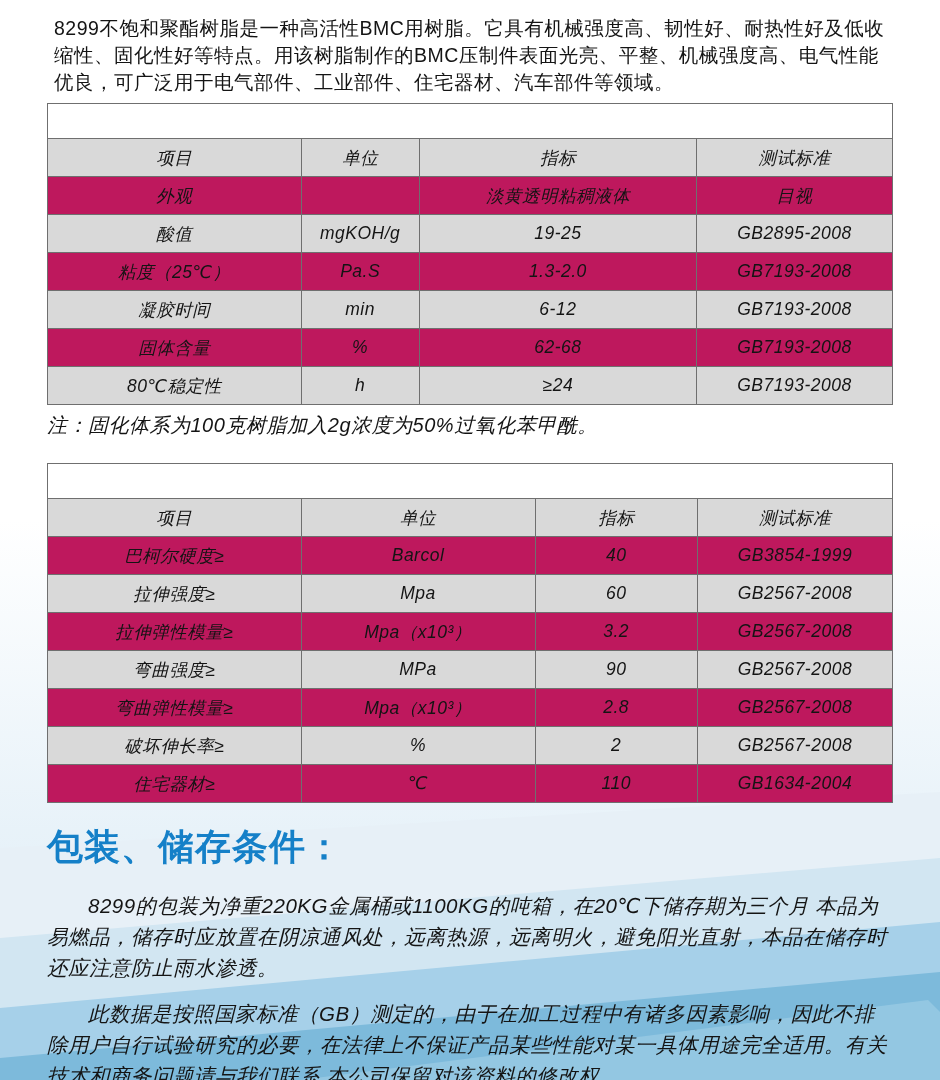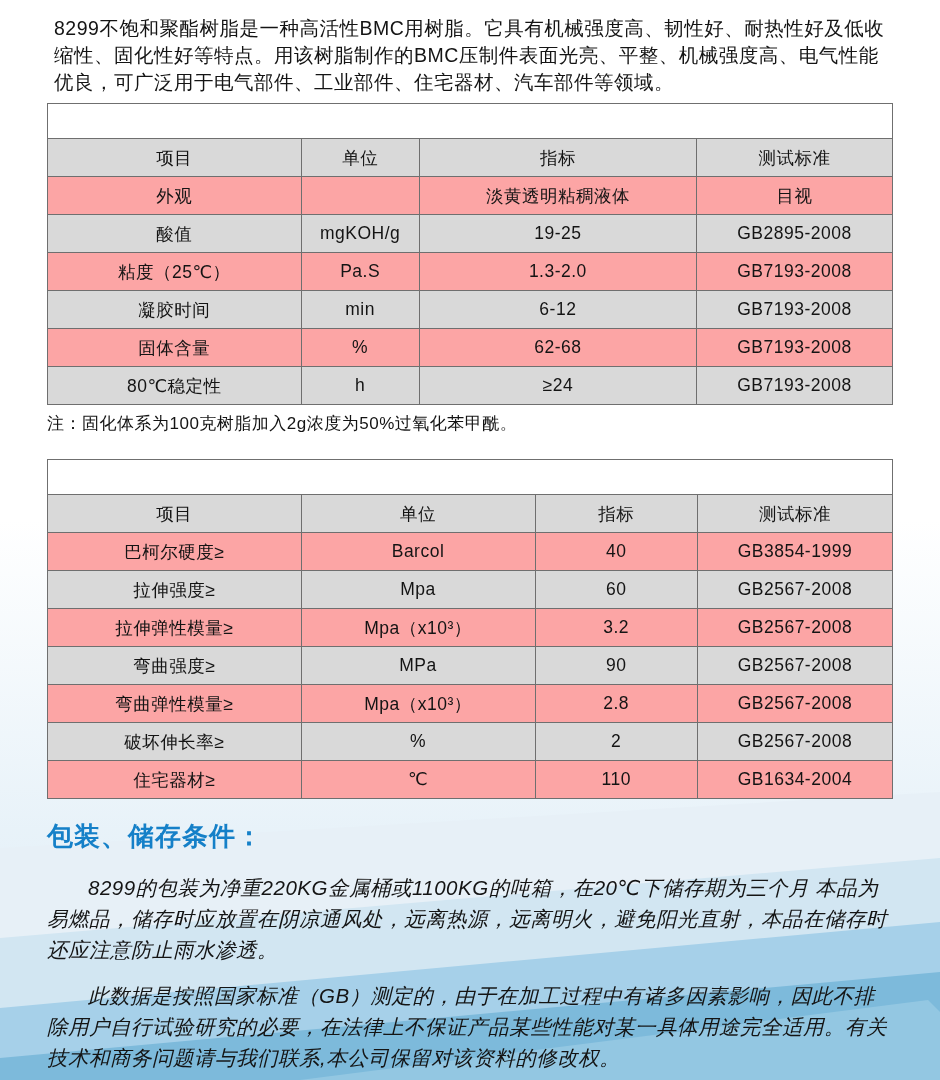--- a/index.html
+++ b/index.html
@@ -15,37 +15,37 @@
     background:linear-gradient(180deg,rgba(234,243,250,0) 0%,rgba(228,240,248,.85) 55%,#ddebf5 100%);}
   .wave{position:absolute;inset:0;}
   .wave1{background:#e7f0f7;clip-path:polygon(0 848px,940px 792px,940px 1080px,0 1080px);}
   .wave2{background:#d2e6f2;clip-path:polygon(0 938px,940px 858px,940px 1080px,0 1080px);}
   .wave3{background:#a6d0e9;clip-path:polygon(0 1008px,940px 922px,940px 1080px,0 1080px);}
   .wave4{background:#7dbadb;clip-path:polygon(0 1058px,940px 972px,940px 1080px,0 1080px);}
   .wave5{background:#93c7e2;clip-path:polygon(300px 1080px,928px 1000px,940px 1012px,940px 1080px,700px 1080px);}
   
   .content{position:relative;z-index:1;padding:8px 47px 0 47px;}
   .intro{font-size:19.5px;line-height:27px;margin:7px;letter-spacing:.5px;}
-  .tbl-block{margin-top:7px;}
+  .tbl-block{margin-top:7px;font-style:italic;}
   .tbl-title{
     height:35px;line-height:35px;text-align:center;
     color:#ffffff;font-size:19px;letter-spacing:1px;
     border:1px solid #6f6f6f;border-bottom:none;box-sizing:border-box;
   }
   table.spec{border-collapse:collapse;width:100%;table-layout:fixed;background:#fff;}
   table.spec th,table.spec td{
     border:1px solid #6f6f6f;height:37px;text-align:center;vertical-align:middle;
     font-size:17.5px;font-weight:normal;padding:0 4px;letter-spacing:.5px;
   }
   tr.gray{background:#d9d9d9;}
-  tr.white{background:#fca5a5;}
-  .tbl-note{font-size:17px;margin:7px 0 0 0;letter-spacing:.5px;}
+  tr.white{background:#be185d;}
+  .tbl-note{font-size:20px;margin:7px 0 0 0;letter-spacing:.5px;}
   .gap{height:17px;}
   .pack-heading{
-    color:#1580c8;font-size:26px;font-weight:bold;letter-spacing:1px;
+    color:#1580c8;font-size:36px;font-weight:bold;letter-spacing:1px;
     margin:20px 0 18px 0;
   }
   .para{font-size:20.5px;line-height:31px;margin:12px 0 0 0;text-indent:2em;letter-spacing:.5px;font-style:italic;}
   .para2{margin-top:15px;}
 </style>
 </head>
 <body>
 
 <div class="bg">
   <div class="bg-grad"></div>

